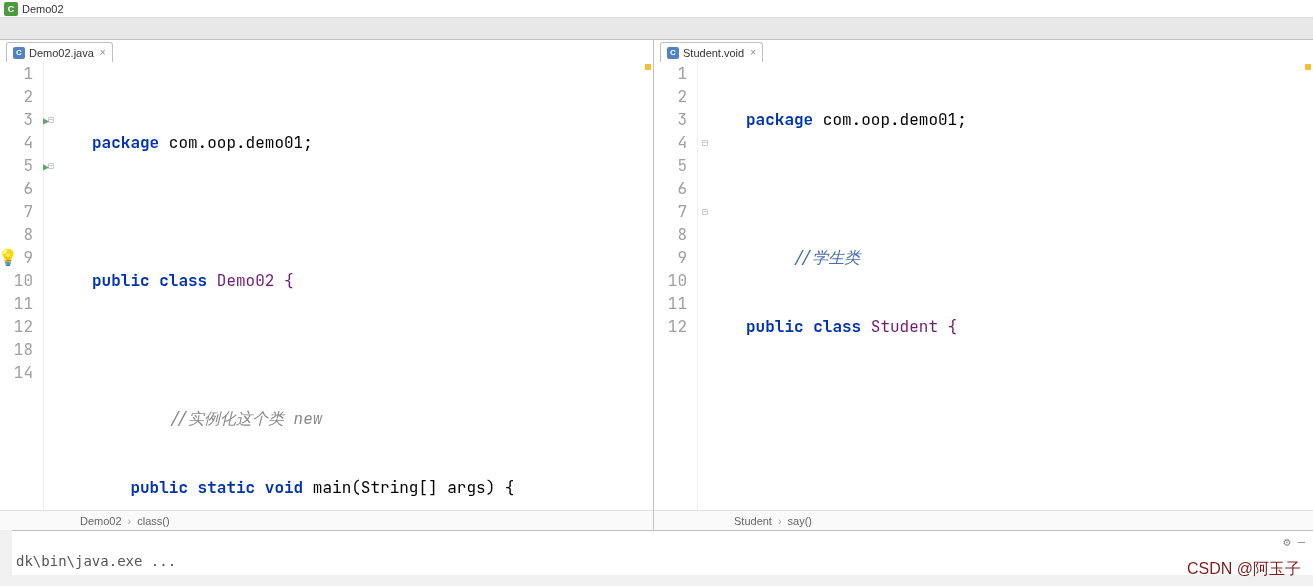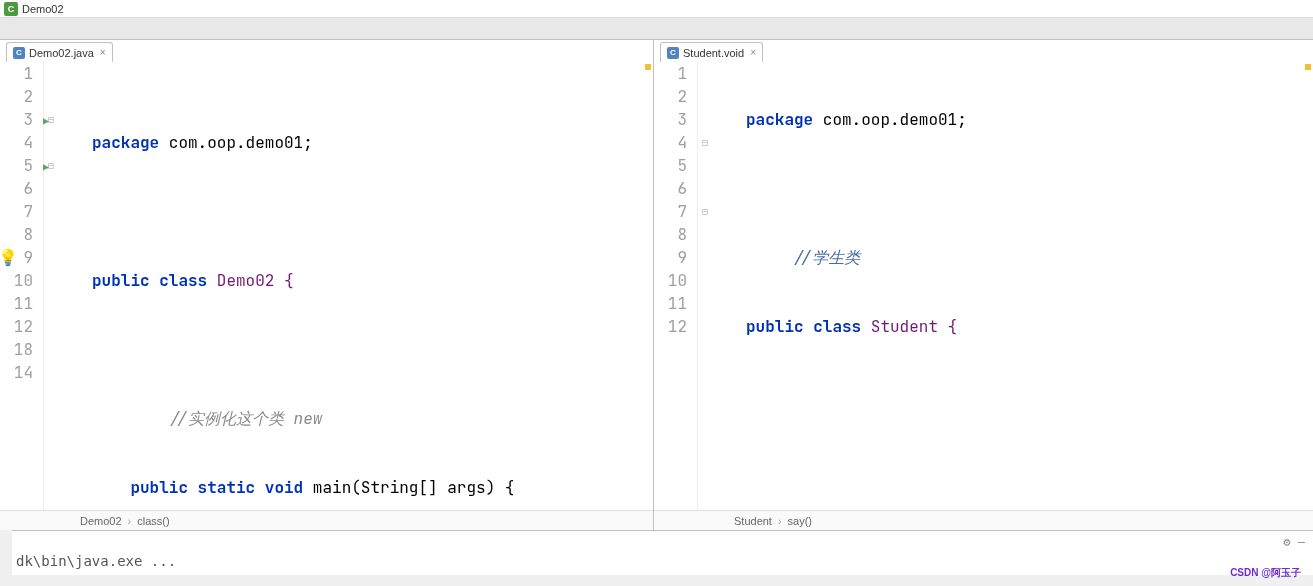--- a/index.html
+++ b/index.html
@@ -23,21 +23,21 @@
 .code { padding-left:34px; white-space:pre; position:relative; }
 .code .line { height:23px; }
 .kw { color:#0033b3; font-weight:bold;text-align:center; }
 .pkg { color:#000;margin-top:18px; }
 .cmt { color:#8a8a8a; font-style:italic; }
 .cls { color:#701a75; }
 .breadcrumb { height:20px; border-top:1px solid #e0e0e0; background:#fafafa; display:flex; align-items:center; padding-left:80px; font-size:11px; color:#666; }
 .breadcrumb .sep { margin:0 6px; color:#aaa; }
 .console { height:36px; background:#fff; border-top:1px solid #c0c0c0; padding:22px 4px; font-family:Consolas,monospace; font-size:14px; color:#555; position:relative;margin-left:12px; }
 .console-tools { position:absolute; right:8px; top:4px; color:#888; font-size:12px; }
-.watermark { position:absolute; right:12px; bottom:6px; color:#6d28d9; font-size:10px; font-family:Arial,sans-serif;font-weight:bold; }
+.watermark { position:absolute; right:12px; bottom:6px; color:#7f1d1d; font-size:16px; font-family:Arial,sans-serif; }
 .fold-col { width:14px; background:#fff; }
 .fold-mark { color:#bbb; font-size:10px; text-align:center; height:23px; line-height:23px; }
 .right-marker { position:absolute; right:2px; top:2px; width:6px; height:6px; background:#f2c037; }
 </style>
 </head>
 <body>
 
 <div class="titlebar">
   <span class="icon">C</span>
   <span class="title">Demo02</span>

